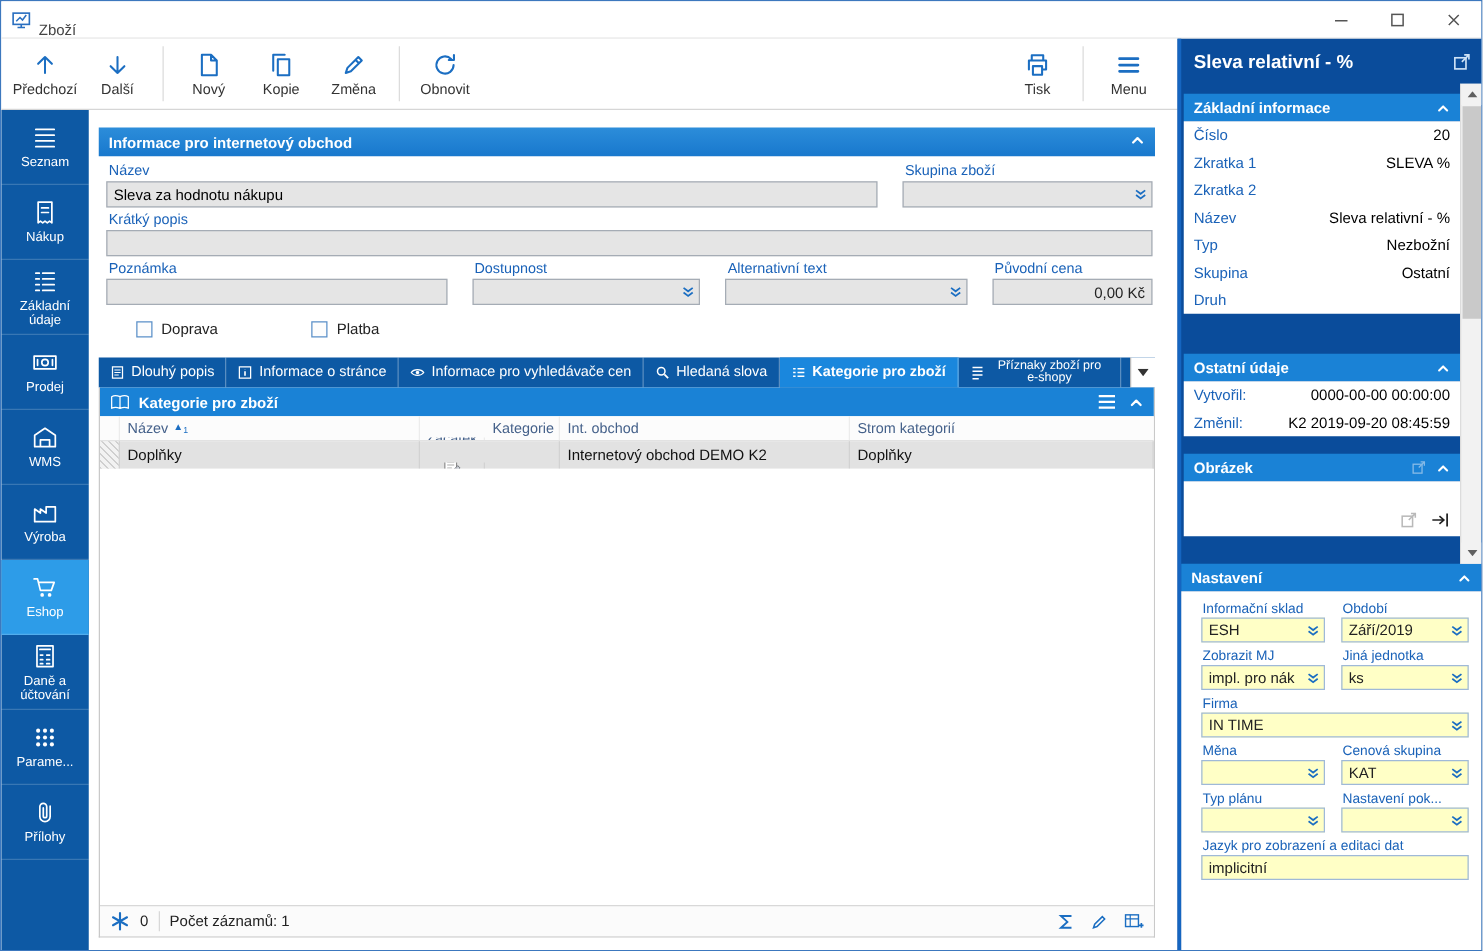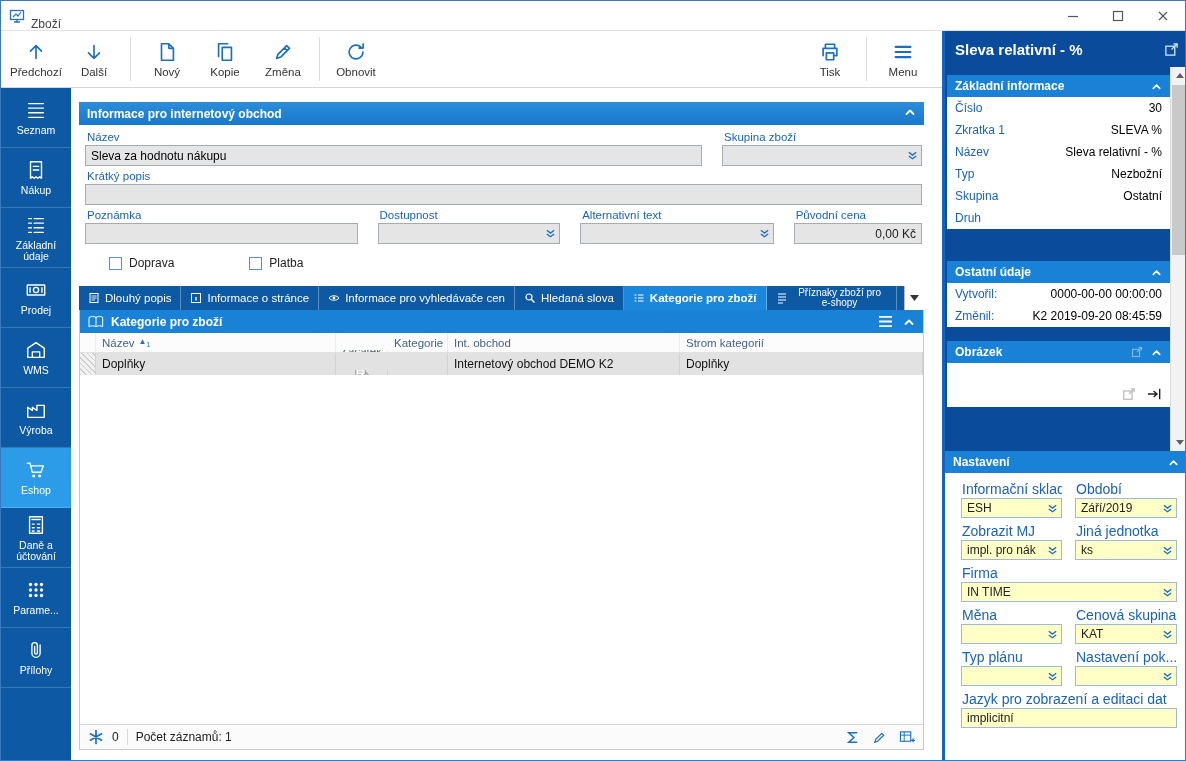--- a/index.html
+++ b/index.html
@@ -116,21 +116,21 @@
   .sb-btn { position:absolute; left:0; width:17px; height:17px; display:flex; align-items:center;
             justify-content:center; background:#f2f2f2; }
   .sb-btn.top{top:0;} .sb-btn.bottom{bottom:0;}
   .sb-thumb { position:absolute; left:1px; top:18px; width:15px; height:170px; background:#c9c9c9; }
 
   .rp-nastaveni { flex:1; display:flex; flex-direction:column; }
   .np-body { flex:1; background:#fff; padding:5px 10px 0 16px; }
   .np-row { display:flex; gap:13px; margin-bottom:2px; }
   .np-group { display:flex; flex-direction:column; min-width:0; }
   .grow { flex:1; } .col2 { width:102px; } .full { width:100%; }
-  .np-label { font-size:14px; color:#1a62b8; margin:3px 0 1px 1px; white-space:nowrap; overflow:hidden; }
+  .np-label { font-size:11px; color:#1a62b8; margin:3px 0 1px 1px; white-space:nowrap; overflow:hidden; }
   .np-field { height:20px; background:#ffffc6; border:1px solid #9fb9d8; display:flex; align-items:center;
               justify-content:space-between; padding:0 3px 0 5px; }
   .np-val { overflow:hidden; white-space:nowrap; }
 </style>
 </head>
 <body>
 
 <div class="window">
 
   <div class="titlebar">
@@ -520,25 +520,29 @@
               <span>Základní informace</span>
               <span class="right-icons">
                   <svg width="11" height="11" viewBox="0 0 12 12">
                     <path d="M2.5 8 L6 4.5 L9.5 8" class="sw" style="stroke-width:1.8"></path>
                   </svg>
                 </span>
             </div>
             <div class="rp-sec-body">
               <div class="rp-row">
                   <span class="rp-lbl">Číslo</span>
-                  <span class="rp-val">30</span>
+                  <span class="rp-val">20</span>
                 </div>
               <div class="rp-row">
                   <span class="rp-lbl">Zkratka 1</span>
                   <span class="rp-val">SLEVA %</span>
+                </div>
+              <div class="rp-row">
+                  <span class="rp-lbl">Zkratka 2</span>
+                  <span class="rp-val"></span>
                 </div>
               <div class="rp-row">
                   <span class="rp-lbl">Název</span>
                   <span class="rp-val">Sleva relativní - %</span>
                 </div>
               <div class="rp-row">
                   <span class="rp-lbl">Typ</span>
                   <span class="rp-val">Nezbožní</span>
                 </div>
               <div class="rp-row">

